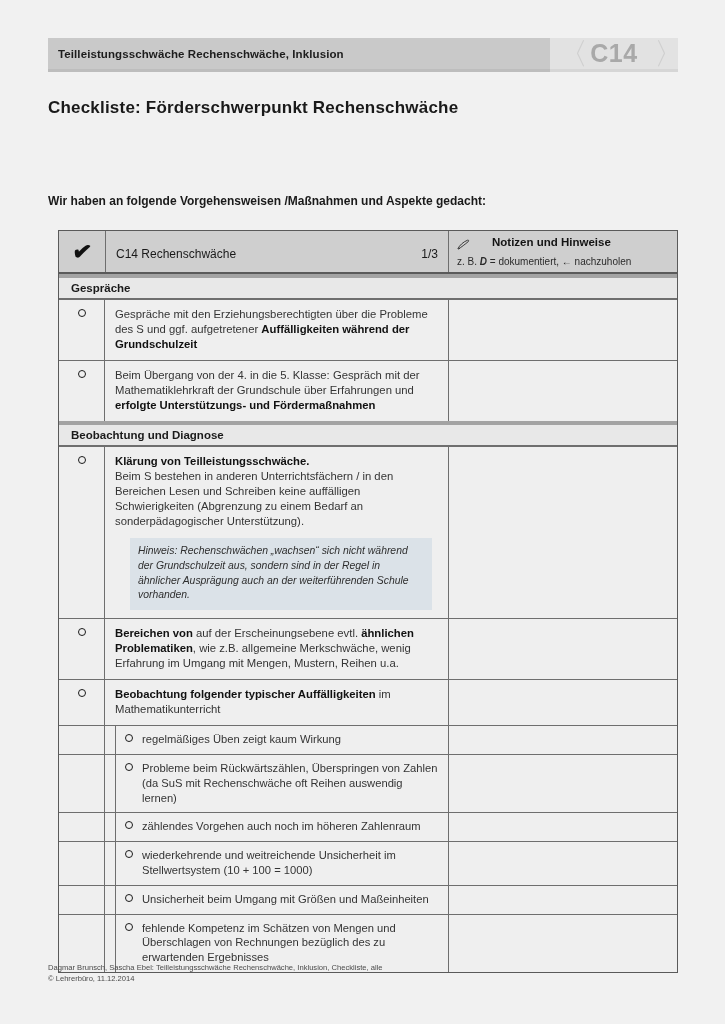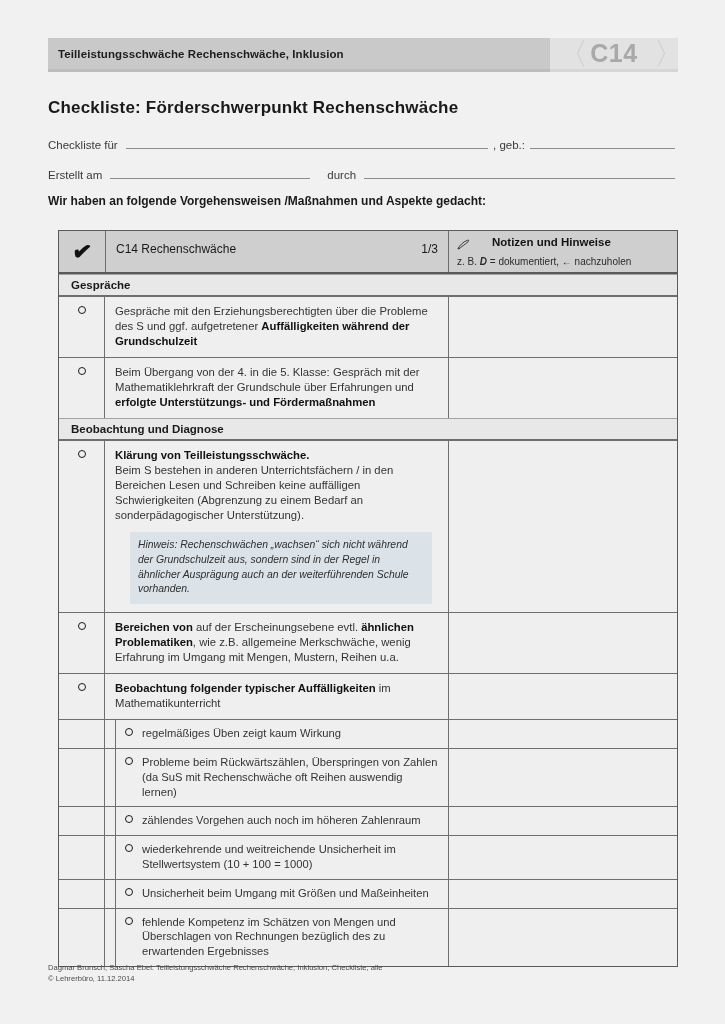--- a/index.html
+++ b/index.html
@@ -160,21 +160,21 @@
   .checkmark {
     font-size: 24px;
     line-height: 1;
     color: #111111;
     font-weight: bold;
     transform: rotate(8deg) scaleX(0.95);
   }
   .cl-head .cell-topic {
     flex: 1 1 auto;
     display: flex;
-    align-items: flex-start;
+    align-items: center;
     justify-content: space-between;
     padding: 11px 8px 7px 10px;
     border-right: 1px solid #6e6e6e;
     box-sizing: border-box;
   }
   .cl-head .topic-title {
     font-size: 12px;
     color: #1a1a1a;
   }
   .cl-head .page-no {
@@ -212,21 +212,21 @@
     white-space: nowrap;
   }
   .notes-sub .doc-d {
     font-style: italic;
     font-weight: bold;
   }
 
   
   .cl-section {
     background: #e8e8e8;
-    border-top: 1px solid #a3a3a3;
+    border-top: 4px solid #a3a3a3;
     border-bottom: 1px solid #6e6e6e;
     padding: 4px 0 4px 12px;
     font-size: 11.5px;
     font-weight: bold;
     color: #1a1a1a;
   }
 
   
   .cell-bullet {
     flex: 0 0 46px;
@@ -333,34 +333,20 @@
     </div>
     <div class="doc-header-badge">
       <span class="bracket left">〈</span>
       <span class="code">C14</span>
       <span class="bracket right">〉</span>
     </div>
   </div>
 
   <div class="doc-title">Checkliste: Förderschwerpunkt Rechenschwäche</div>
 
-  <div class="form-area">
-    <div class="form-row">
-      <span class="form-label">Checkliste für</span>
-      <span class="form-fill"></span>
-      <span class="form-sep">, geb.:</span>
-      <span class="form-fill short"></span>
-    </div>
-    <div class="form-row">
-      <span class="form-label">Erstellt am</span>
-      <span class="form-fill medium"></span>
-      <span class="form-label" style="margin-left:14px">durch</span>
-      <span class="form-fill"></span>
-    </div>
-  </div>
 
   <div class="intro-line">Wir haben an folgende Vorgehensweisen /Maßnahmen und Aspekte gedacht:</div>
 
   <div class="checklist">
 
     <div class="clrow cl-head">
       <div class="cell-check">
         <span class="checkmark">✔</span>
       </div>
       <div class="cell-topic">

